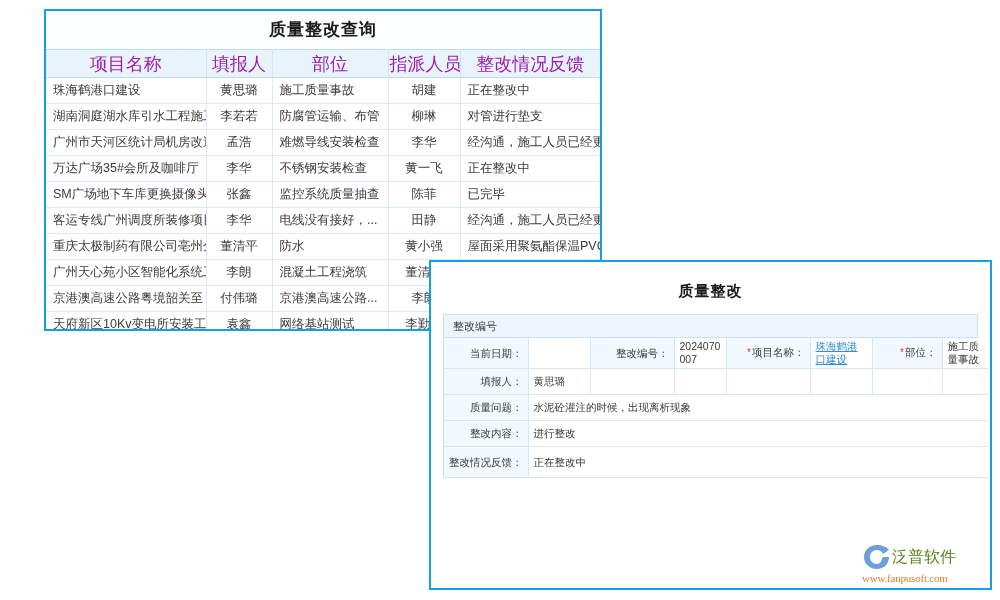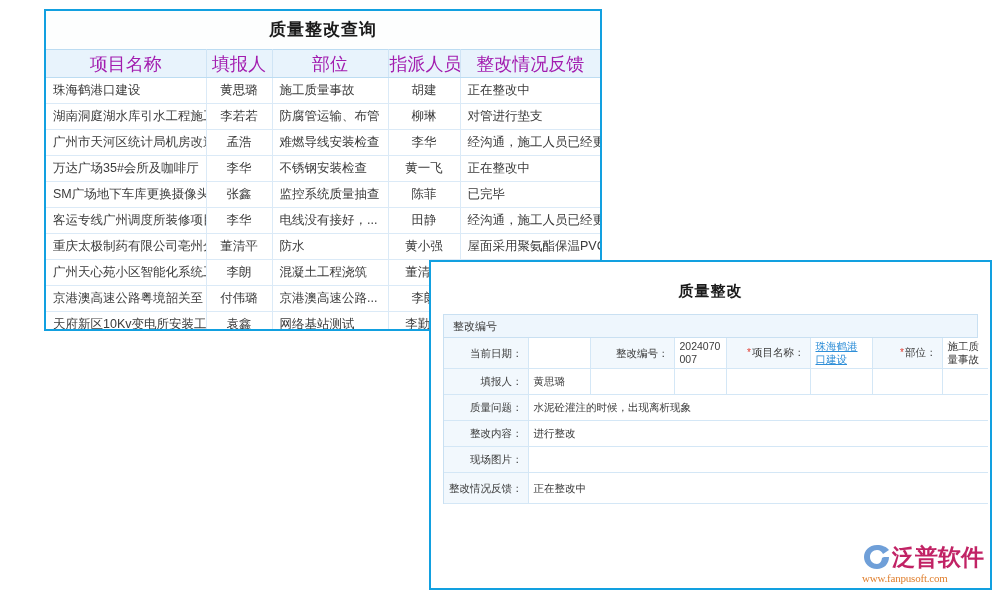--- a/index.html
+++ b/index.html
@@ -184,23 +184,23 @@
     width: 136px;
     height: 46px;
     pointer-events: none;
   }
   #wm-row {
     display: flex;
     align-items: center;
     height: 28px;
   }
   #wm-text {
-    font-size: 23px;
-    font-weight: bold;
-    color: #be185d;
+    font-size: 16px;
+    font-weight: normal;
+    color: #4d7c0f;
     letter-spacing: 0px;
     line-height: 28px;
     opacity: 0.95;
   }
   #wm-url {
     font-size: 11px;
     font-weight: normal;
     color: #e08030;
     letter-spacing: -0.2px;
     margin-top: 1px;
@@ -360,24 +360,20 @@
           <tr>
             <td class="lbl">质量问题：</td>
             <td class="val" colspan="7">水泥砼灌注的时候，出现离析现象</td>
           </tr>
 
           <tr>
             <td class="lbl">整改内容：</td>
             <td class="val" colspan="7">进行整改</td>
           </tr>
 
-          <tr>
-            <td class="lbl">现场图片：</td>
-            <td class="val" colspan="7"></td>
-          </tr>
 
 
           <tr>
             <td class="lbl" style="height:26px;">整改情况反馈：</td>
             <td class="val" colspan="7">正在整改中</td>
           </tr>
         </tbody>
       </table>
     </div>
   </div>

